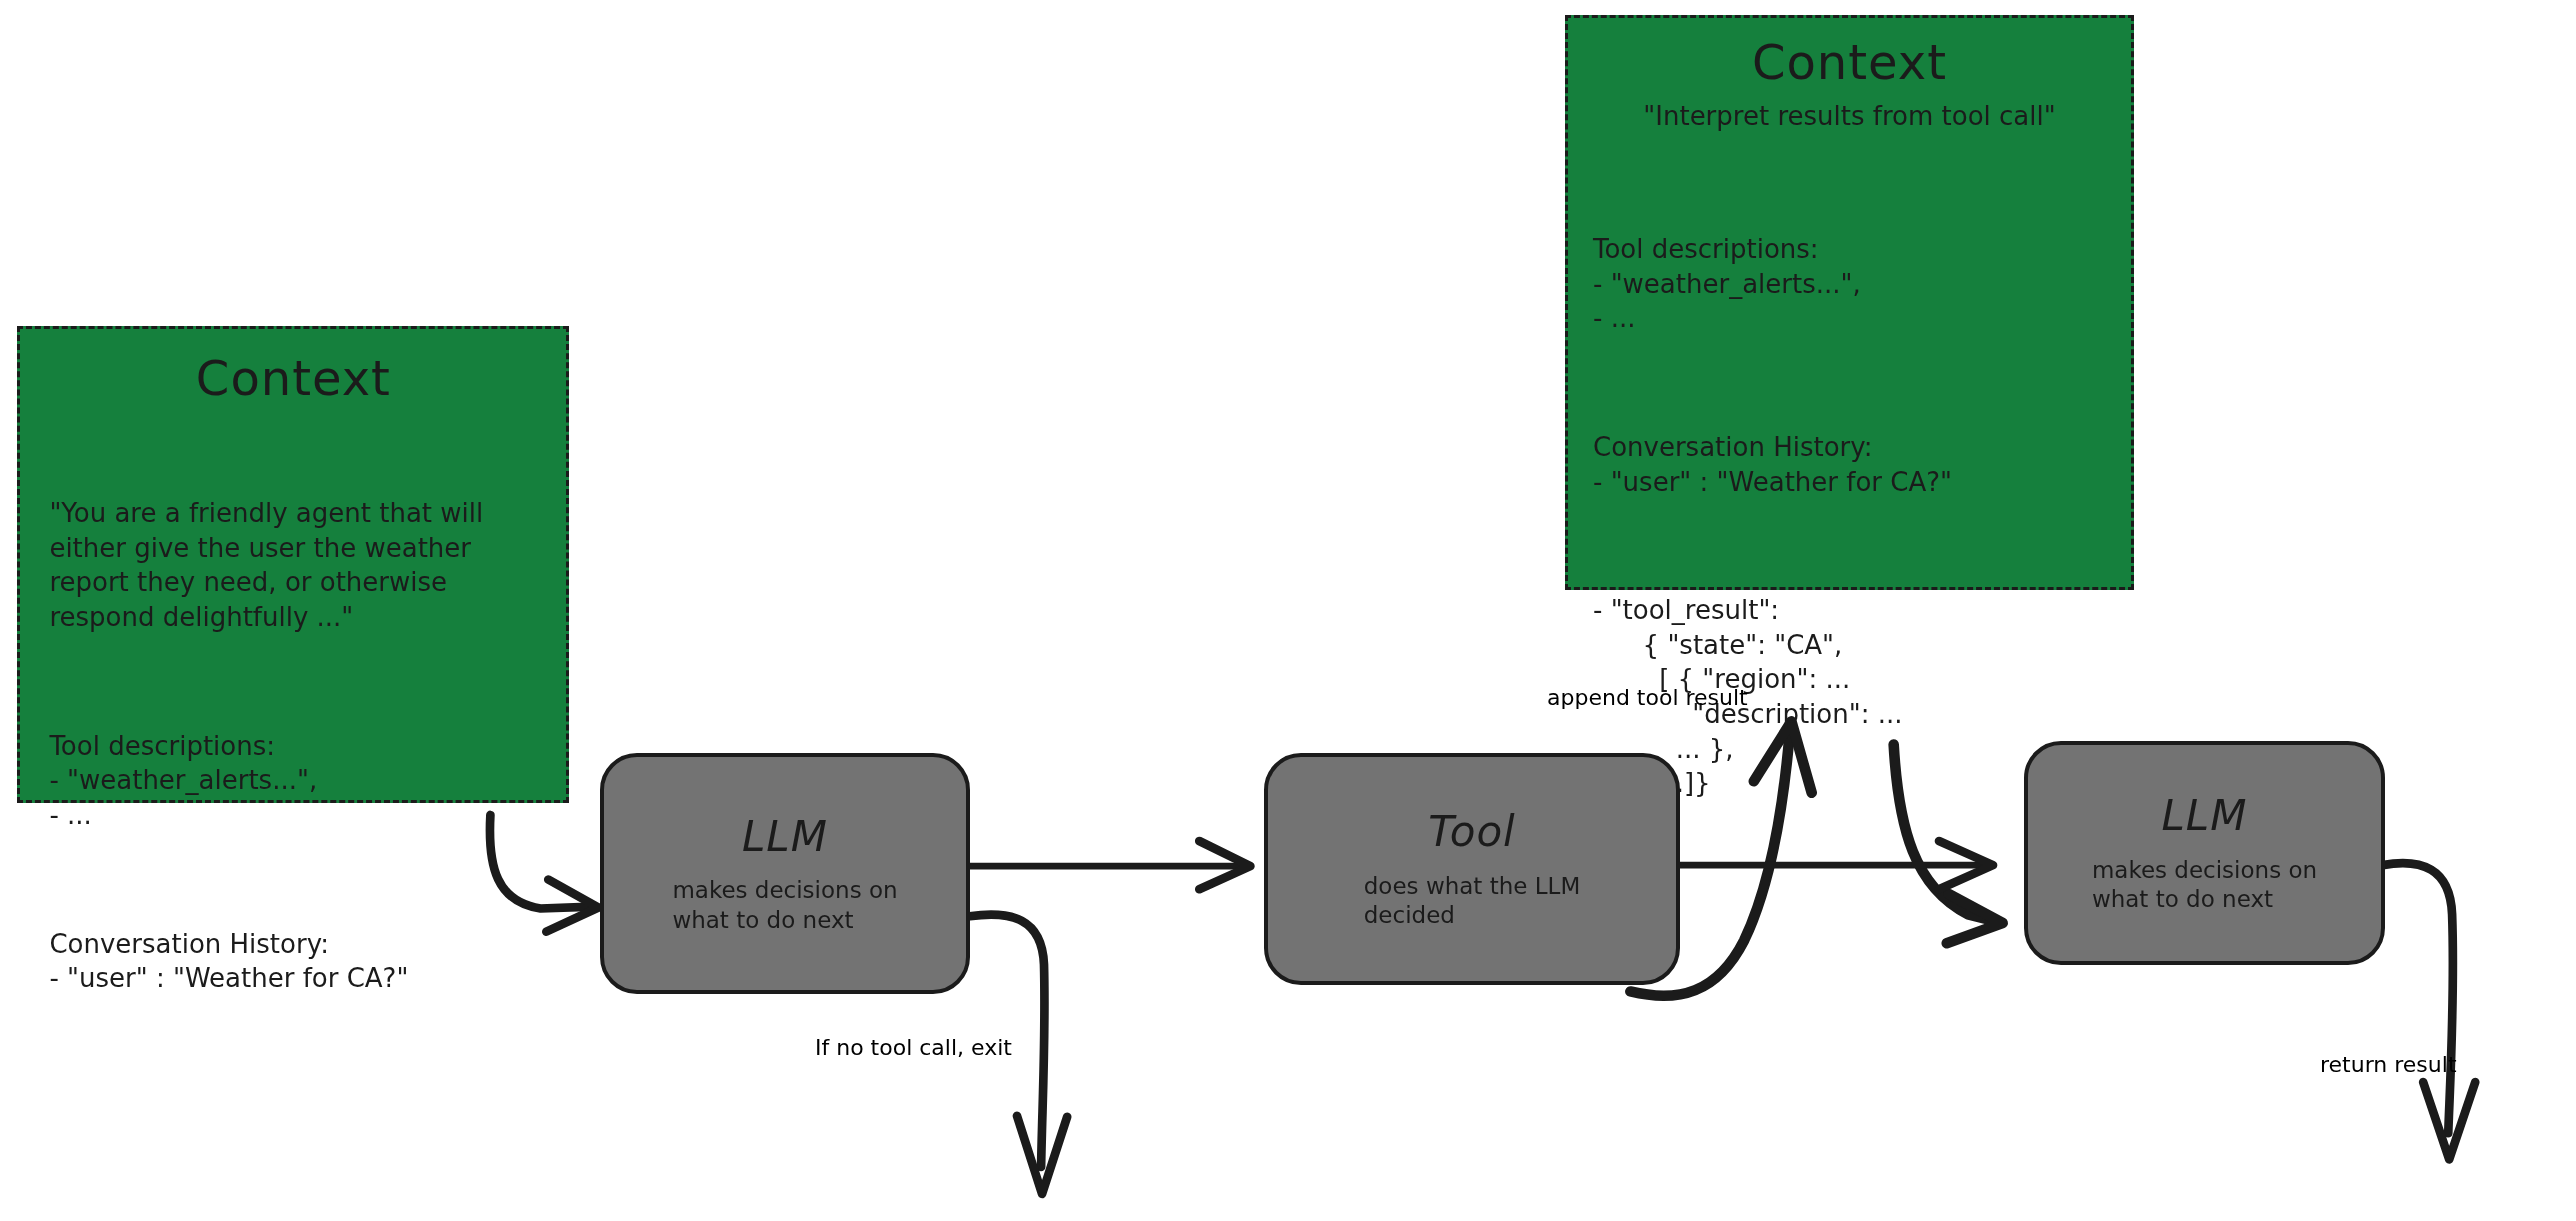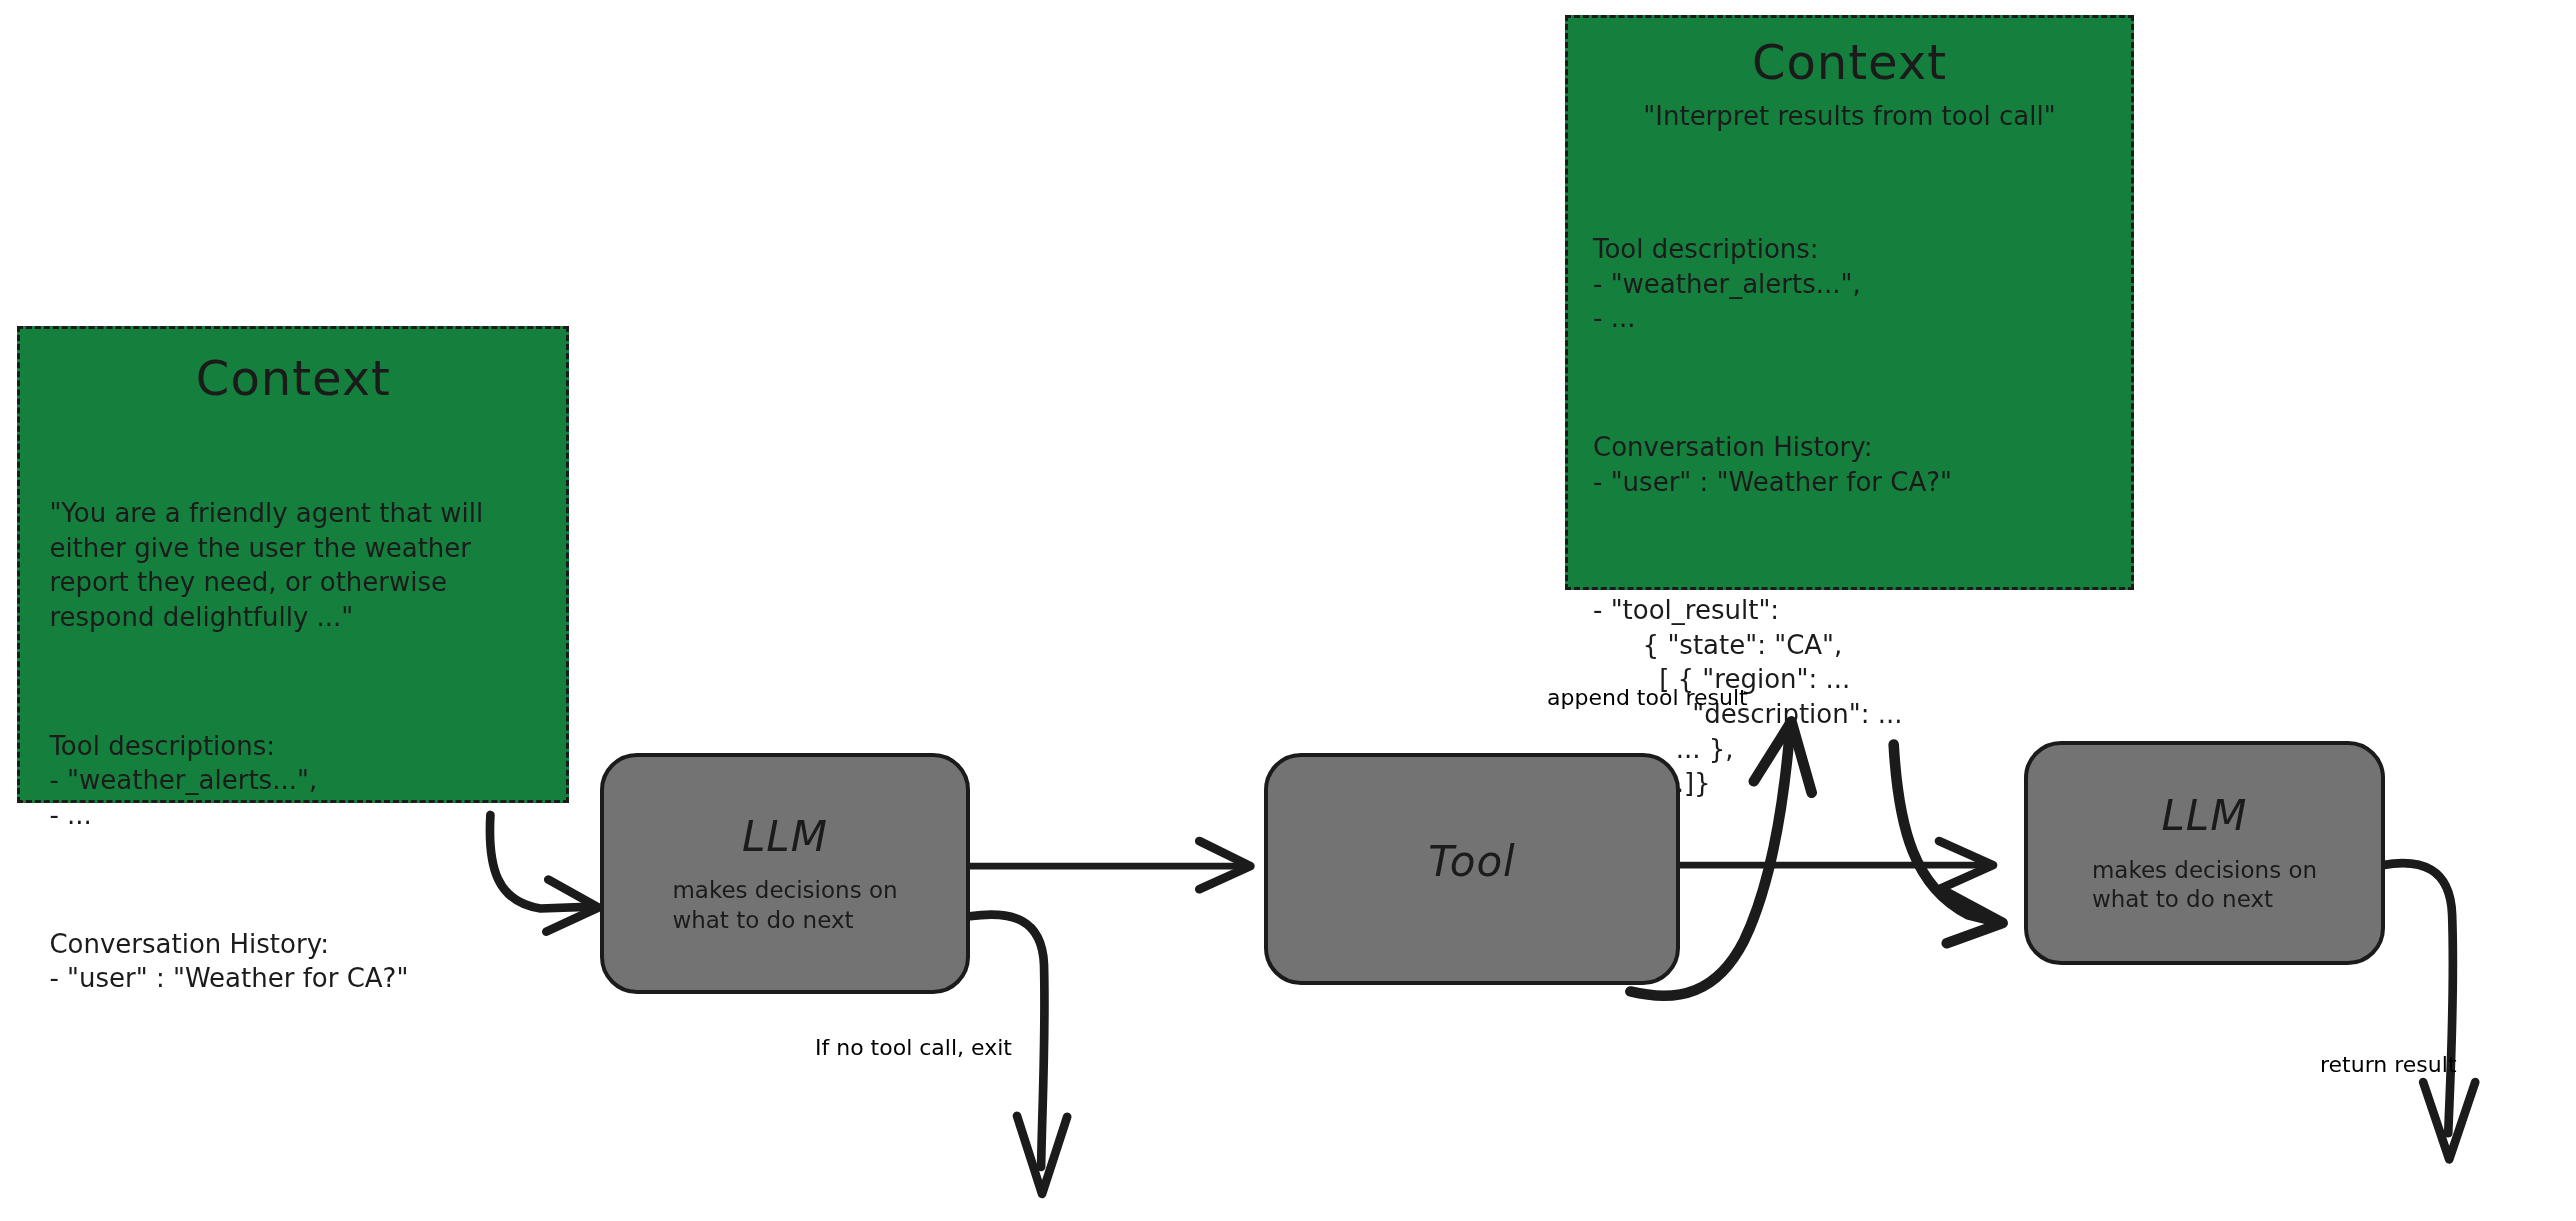--- a/index.html
+++ b/index.html
@@ -150,20 +150,22 @@
   </div>
 
   <div class="node" style="left:600px; top:753px; width:370px; height:241px;">
     <div class="node-title">LLM</div>
     <div class="node-sub">makes decisions on
 what to do next</div>
   </div>
 
   <div class="node" style="left:1264px; top:753px; width:416px; height:232px;">
     <div class="node-title">Tool</div>
+    <div class="node-sub">does what the LLM
+decided</div>
   </div>
 
   <div class="node" style="left:2024px; top:741px; width:361px; height:224px;">
     <div class="node-title">LLM</div>
     <div class="node-sub">makes decisions on
 what to do next</div>
   </div>
 
   <div class="arrow-label" style="left:1547px; top:685px;">append tool result</div>
 

